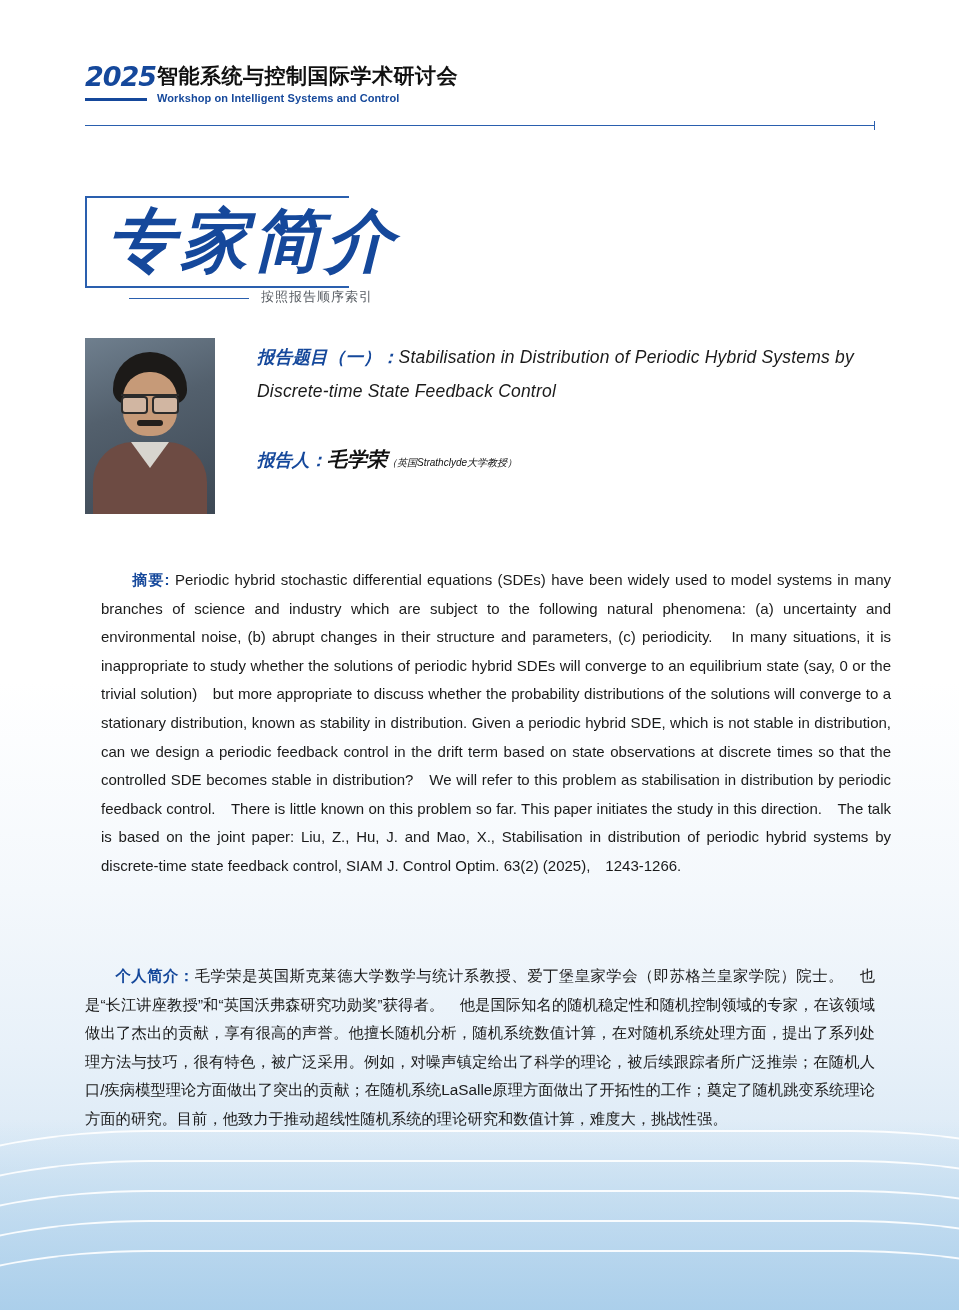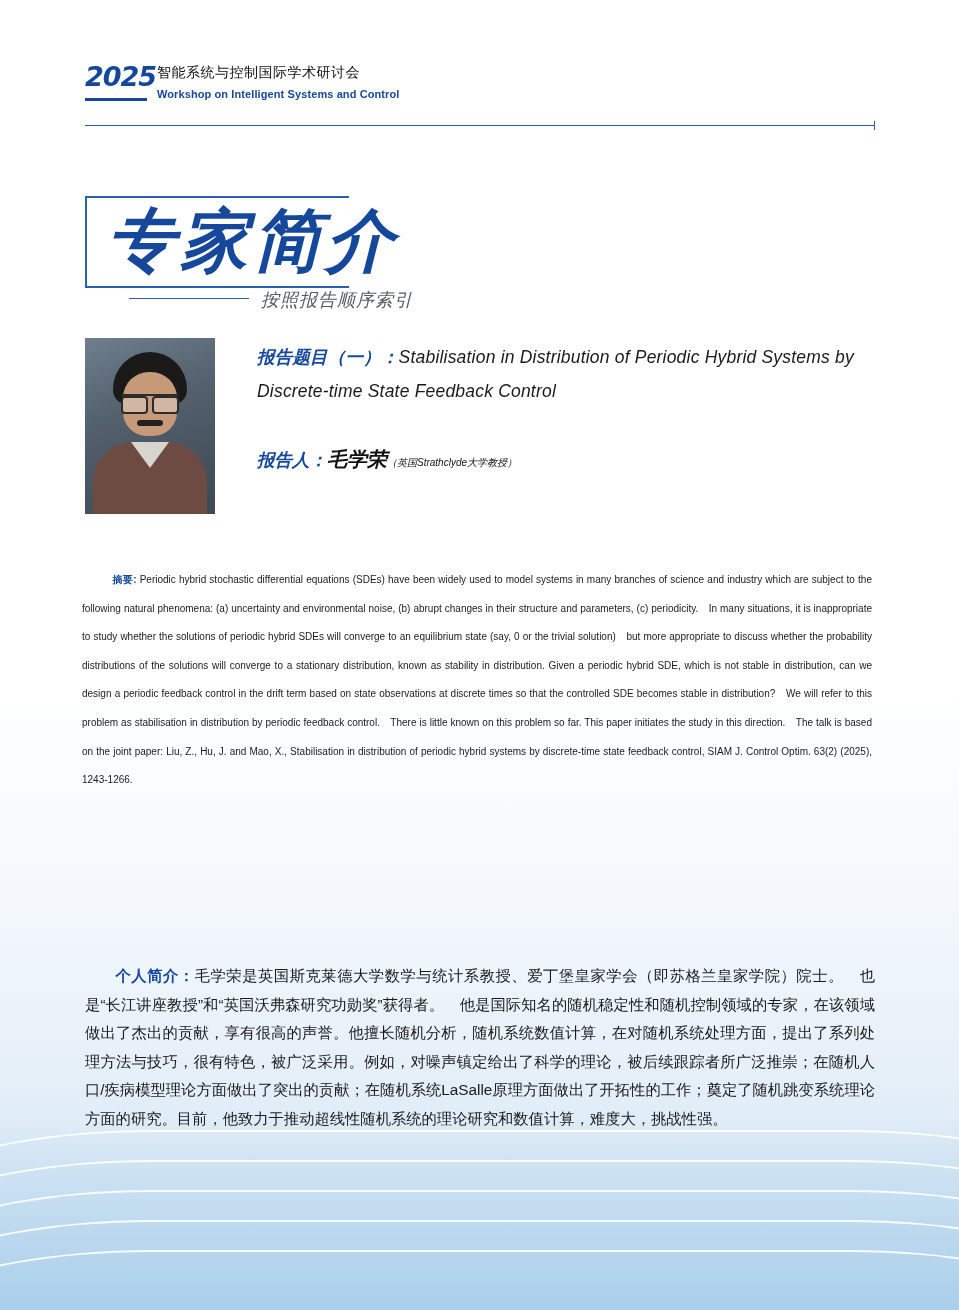--- a/index.html
+++ b/index.html
@@ -50,21 +50,21 @@
   .header {
     position: absolute;
     left: 0; top: 0;
     width: 959px;
     height: 128px;
   }
   .header-inner {
     position: absolute;
     left: 85px; top: 62px;
     display: flex;
-    align-items: flex-start;
+    align-items: flex-end;
   }
   .year-logo {
     position: relative;
     width: 62px;
     height: 46px;
     margin-right: 10px;
   }
   .year-text {
     font-family: "DejaVu Sans", sans-serif;
     font-weight: bold;
@@ -78,23 +78,23 @@
     position: absolute;
     left: 0; top: 36px;
     width: 62px;
     height: 3px;
     background: #15489b;
   }
   .header-titles {
     padding-top: 0px;
   }
   .header-cn {
-    font-size: 14px;
+    font-size: 21px;
     color: #111111;
-    font-weight: normal;
+    font-weight: bold;
     letter-spacing: 0.5px;
     line-height: 20px;
   }
   .header-en {
     font-size: 11px;
     color: #15489b;
     font-weight: bold;
     letter-spacing: 0.1px;
     line-height: 20px;
     margin-top: 2px;
@@ -144,25 +144,24 @@
   .title-sub-line {
     position: absolute;
     left: 44px; top: 102px;
     width: 120px;
     height: 1px;
     background: #2a5fae;
   }
   .title-sub {
     position: absolute;
     left: 176px; top: 92px;
-    font-size: 18px;
+    font-size: 13px;
     color: #555a60;
     letter-spacing: 1px;
     white-space: nowrap;
-    font-style: italic;
   }
 
   
   .speaker-block {
     position: absolute;
     left: 85px; top: 338px;
     width: 790px;
   }
   .portrait {
     position: absolute;
@@ -254,23 +253,23 @@
     font-size: 20px;
   }
   .presenter-aff {
     color: #111111;
     font-size: 10px;
   }
 
   
   .abstract {
     position: absolute;
-    left: 82px; top: 566px;
+    left: 101px; top: 566px;
     width: 790px;
-    font-size: 10px;
+    font-size: 15px;
     line-height: 28.6px;
     color: #1a1a1a;
     text-align: justify;
     text-justify: inter-word;
   }
   .abstract .kw {
     color: #15489b;
     font-weight: bold;
   }
 

